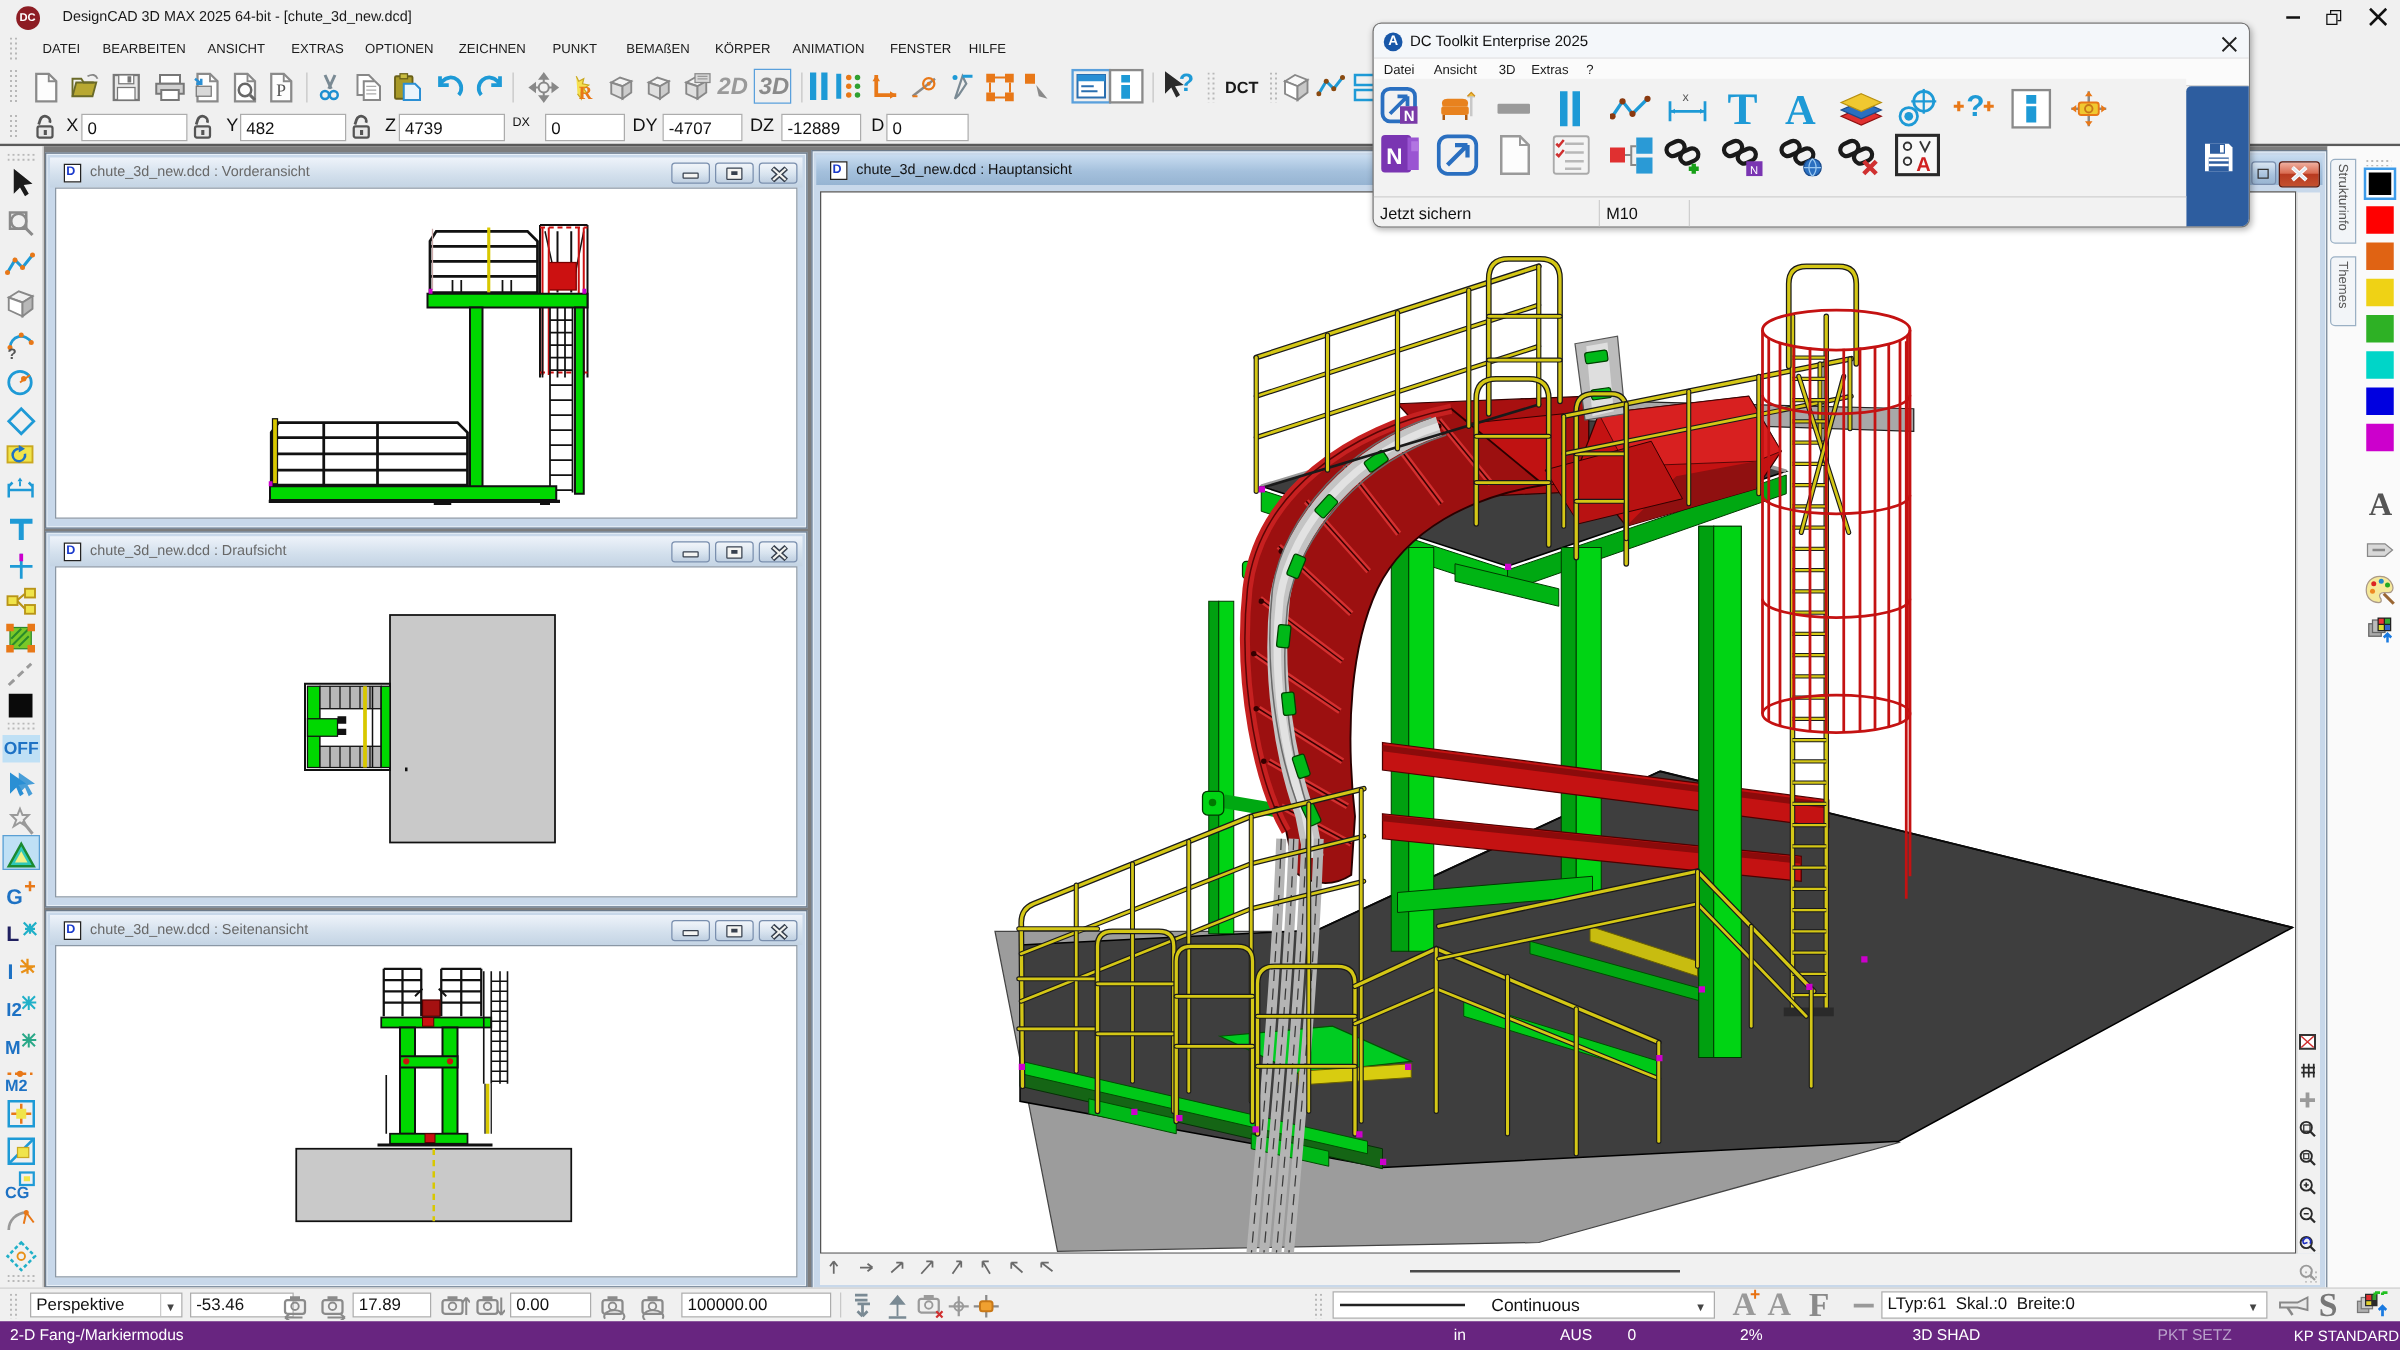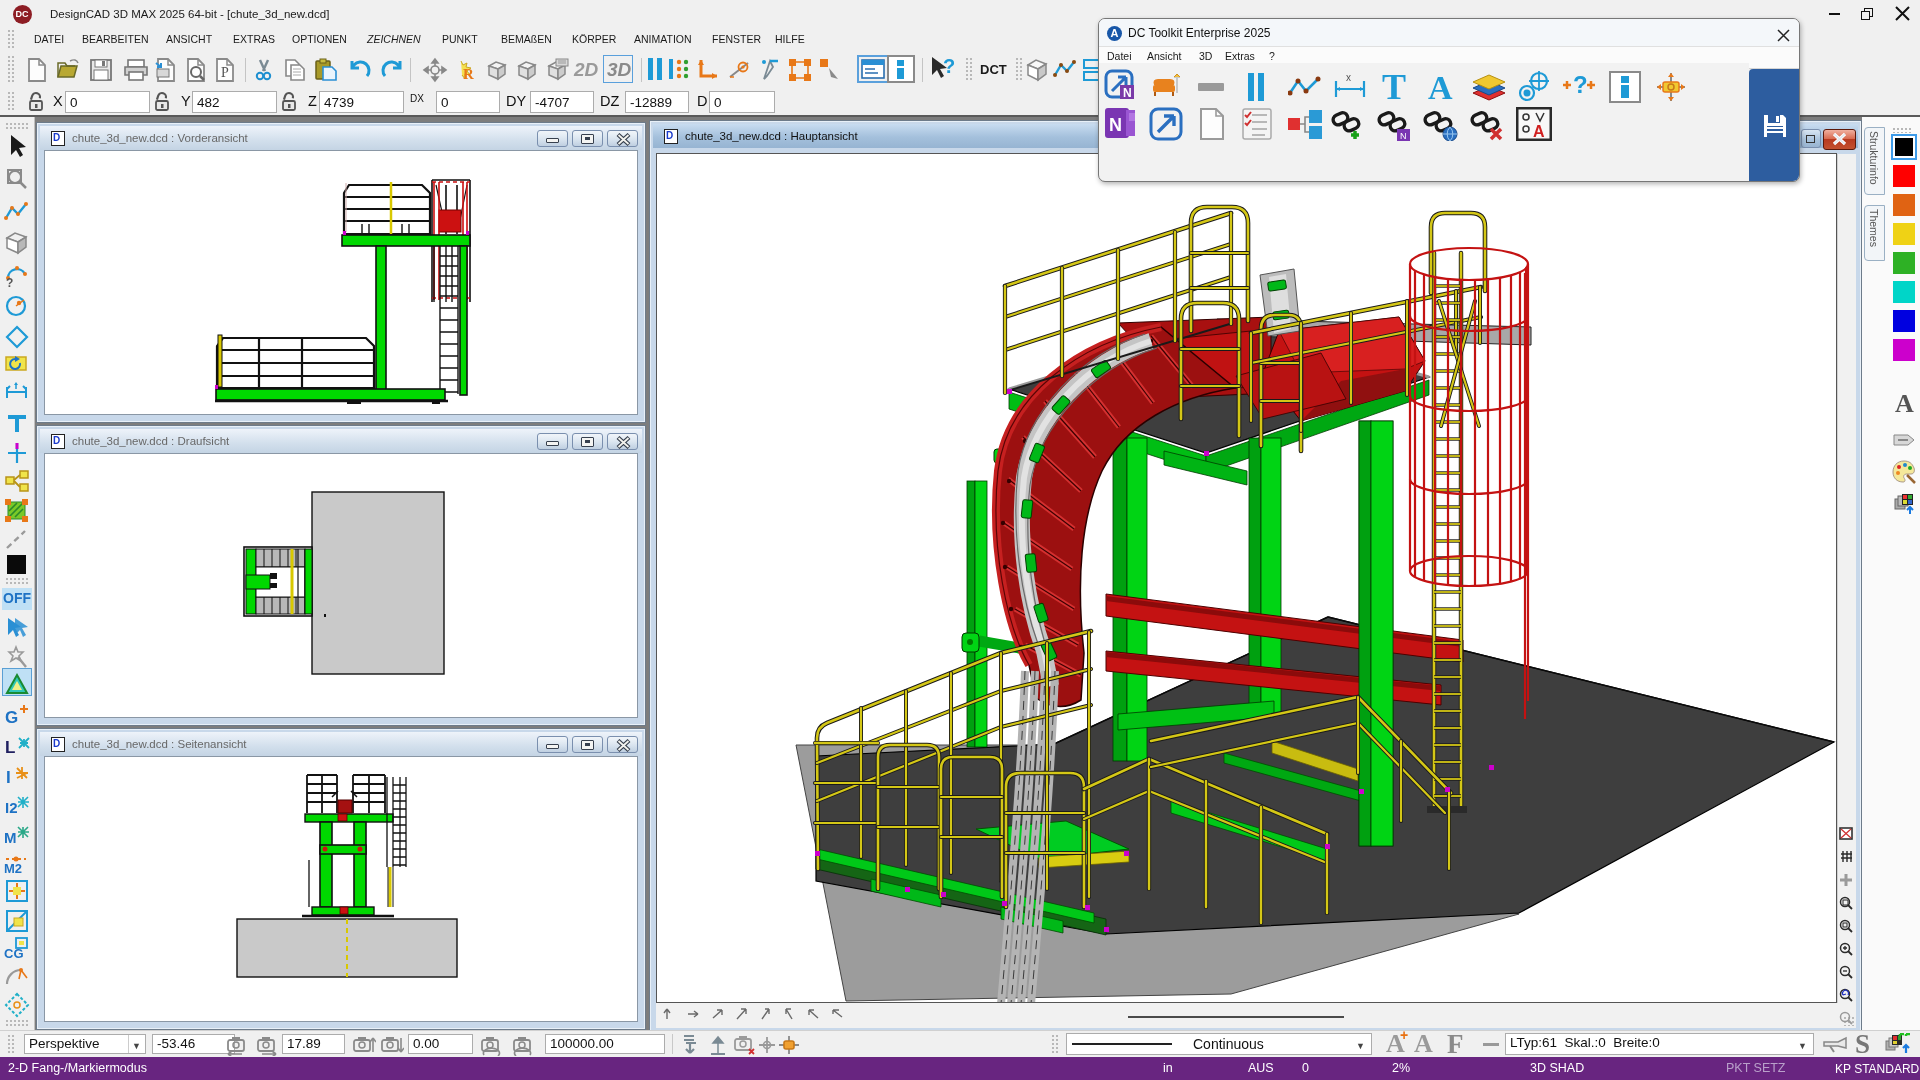--- a/index.html
+++ b/index.html
@@ -34,21 +34,21 @@
     </svg>
 </div>
 
 <div class="abs" style="left:0;top:28px;width:1920px;height:22px;background:#f0f0f0;">
   <div class="grip abs" style="left:8px;top:2px;width:8px;height:18px;"></div>
   <span class="mtxt abs" style="left:34px;top:5px;">DATEI</span>
   <span class="mtxt abs" style="left:82px;top:5px;">BEARBEITEN</span>
   <span class="mtxt abs" style="left:166px;top:5px;">ANSICHT</span>
   <span class="mtxt abs" style="left:233px;top:5px;">EXTRAS</span>
   <span class="mtxt abs" style="left:292px;top:5px;">OPTIONEN</span>
-  <span class="mtxt abs" style="left:367px;top:5px;font-style:italic;">ZEICHNEN</span>
+  <span class="mtxt abs" style="left:367px;top:5px;">ZEICHNEN</span>
   <span class="mtxt abs" style="left:442px;top:5px;text-align:right;">PUNKT</span>
   <span class="mtxt abs" style="left:501px;top:5px;">BEMAßEN</span>
   <span class="mtxt abs" style="left:572px;top:5px;">KÖRPER</span>
   <span class="mtxt abs" style="left:634px;top:5px;">ANIMATION</span>
   <span class="mtxt abs" style="left:712px;top:5px;">FENSTER</span>
   <span class="mtxt abs" style="left:775px;top:5px;">HILFE</span>
 </div>
 
 <div id="toolbar1" class="abs" style="left:0;top:50px;width:1920px;height:38px;background:#f0f0f0;">
   <div class="grip abs" style="left:8px;top:6px;width:8px;height:26px;"></div>
@@ -1171,20 +1171,26 @@
   <div class="abs" style="left:650px;top:50px;width:52px;height:114px;background:#2d5d9f;border-radius:4px 0 0 0;"></div>
 
   <svg style="left:662px;top:93px;" width="28" height="28" viewBox="0 0 28 28">
     <path d="M3,3 h19 l3,3 v19 h-22 z" fill="#fff"></path>
     <rect x="7" y="3" width="12" height="8" fill="#2d5d9f"></rect>
     <rect x="15" y="4" width="3" height="6" fill="#fff"></rect>
     <rect x="6" y="14" width="16" height="11" fill="#2d5d9f"></rect>
     <rect x="6" y="15" width="16" height="2" fill="#fff"></rect>
     <rect x="6" y="19" width="16" height="2" fill="#fff"></rect>
   </svg>
+  <div class="abs" style="left:0;top:138px;width:650px;height:26px;background:#f2f2f2;border-top:1px solid #cfcfcf;">
+    <span class="abs" style="left:5px;top:5px;font-size:13px;color:#111;">Jetzt sichern</span>
+    <div class="abs" style="left:180px;top:2px;width:1px;height:22px;background:#cfcfcf;"></div>
+    <span class="abs" style="left:186px;top:5px;font-size:13px;color:#111;">M10</span>
+    <div class="abs" style="left:252px;top:2px;width:1px;height:22px;background:#cfcfcf;"></div>
+  </div>
 </div>
 
 <div id="bottombar" class="abs" style="left:0;top:1030px;width:1920px;height:27px;background:#f0f0f0;border-top:1px solid #d0d0d0;">
   <div class="grip abs" style="left:8px;top:4px;width:8px;height:20px;"></div>
   <div class="inp abs" style="left:24px;top:3px;width:122px;height:20px;">Perspektive
     <span style="position:absolute;right:4px;top:3px;font-size:9px;color:#444;">▼</span>
     <div class="abs" style="right:16px;top:0px;width:1px;height:18px;background:#ccc;"></div>
   </div>
   <div class="inp abs" style="left:152px;top:3px;width:83px;height:20px;">-53.46</div>
   <div class="inp abs" style="left:282px;top:3px;width:63px;height:20px;">17.89</div>

